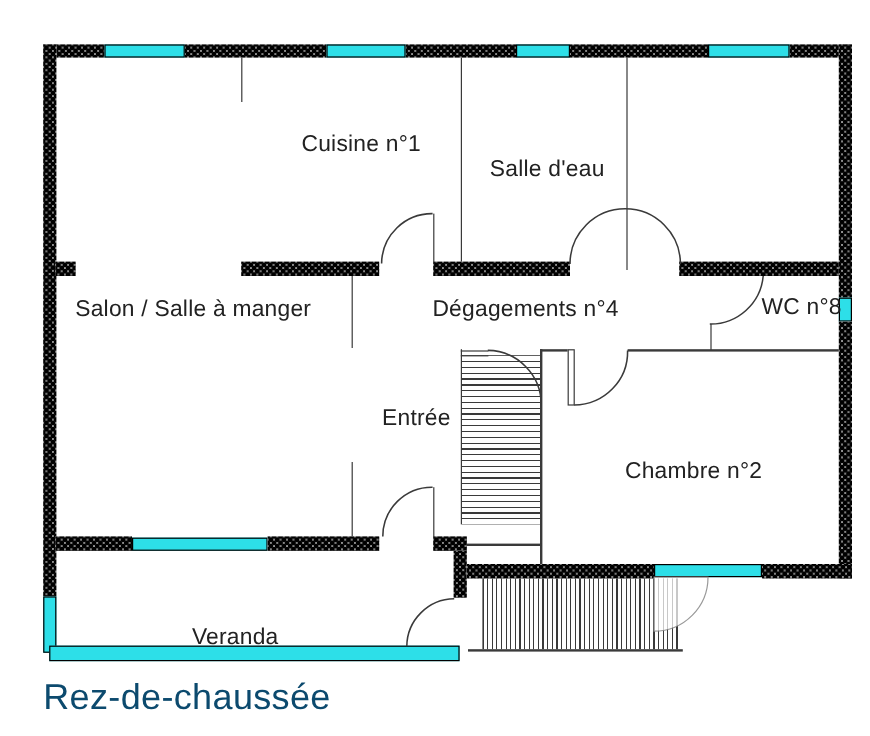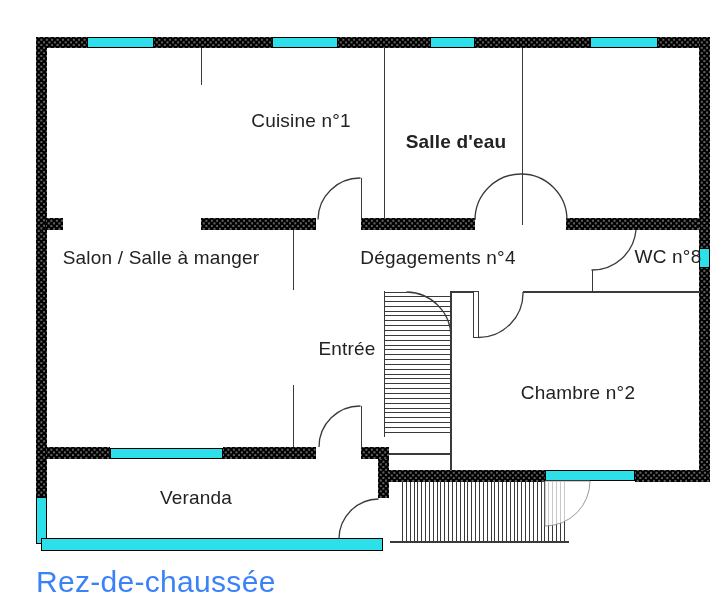--- a/index.html
+++ b/index.html
@@ -27,21 +27,21 @@
     position:absolute;left:402px;top:482px;width:164px;height:59px;
     background:repeating-linear-gradient(to right,var(--line,#3a3a3a) 0 1px,transparent 1px 3.85px);
   }
   .overlay{position:absolute;left:0;top:0;z-index:4;pointer-events:none;}
   .room-label{
     position:absolute;transform:translate(-50%,-50%);white-space:nowrap;
     font-size:19px;color:var(--text,#222);z-index:3;letter-spacing:0.2px;
   }
   .plan-title{
     position:absolute;left:36px;top:565px;font-size:30px;font-weight:300;
-    color:#3b82f6;letter-spacing:0.3px;z-index:3;
+    color:#0c4a6e;letter-spacing:0.3px;z-index:3;
   }
 </style>
 </head>
 <body>
 
 <div class="plan-wrap">
 
   <div class="wall" style="left:36px;top:37px;width:51px;height:11px;"></div>
   <div class="wall" style="left:154px;top:37px;width:118px;height:11px;"></div>
   <div class="wall" style="left:338px;top:37px;width:92px;height:11px;"></div>
@@ -105,23 +105,23 @@
       <path d="M636,230 A44,44 0 0 1 591.5,270"></path>
       <path d="M406.5,292 A45,45 0 0 1 451,337"></path>
       <path d="M478.5,337.5 A45,45 0 0 0 523,292"></path>
       <path d="M360.5,406 A41,41 0 0 0 319,447"></path>
       <path d="M378.5,499 A40,40 0 0 0 339,538.5"></path>
     </g>
     <path d="M545,481 L590,481 A45,45 0 0 1 545,526 Z" fill="rgba(255,255,255,0.72)" stroke="rgba(135,135,135,0.85)" stroke-width="1"></path>
   </svg>
 
   <div class="room-label" style="left:301px;top:121px;">Cuisine n°1</div>
-  <div class="room-label" style="left:456px;top:142px;font-weight:bold;">Salle d'eau</div>
+  <div class="room-label" style="left:456px;top:142px;">Salle d'eau</div>
   <div class="room-label" style="left:161px;top:258px;">Salon / Salle à manger</div>
   <div class="room-label" style="left:438px;top:258px;">Dégagements n°4</div>
   <div class="room-label" style="left:668px;top:257px;">WC n°8</div>
   <div class="room-label" style="left:347px;top:349px;">Entrée</div>
   <div class="room-label" style="left:578px;top:393px;">Chambre n°2</div>
-  <div class="room-label" style="left:196px;top:498px;text-align:center;">Veranda</div>
+  <div class="room-label" style="left:196px;top:532px;text-align:center;">Veranda</div>
 
   <div class="plan-title">Rez-de-chaussée</div>
 
 </div>
 
 </body></html>

